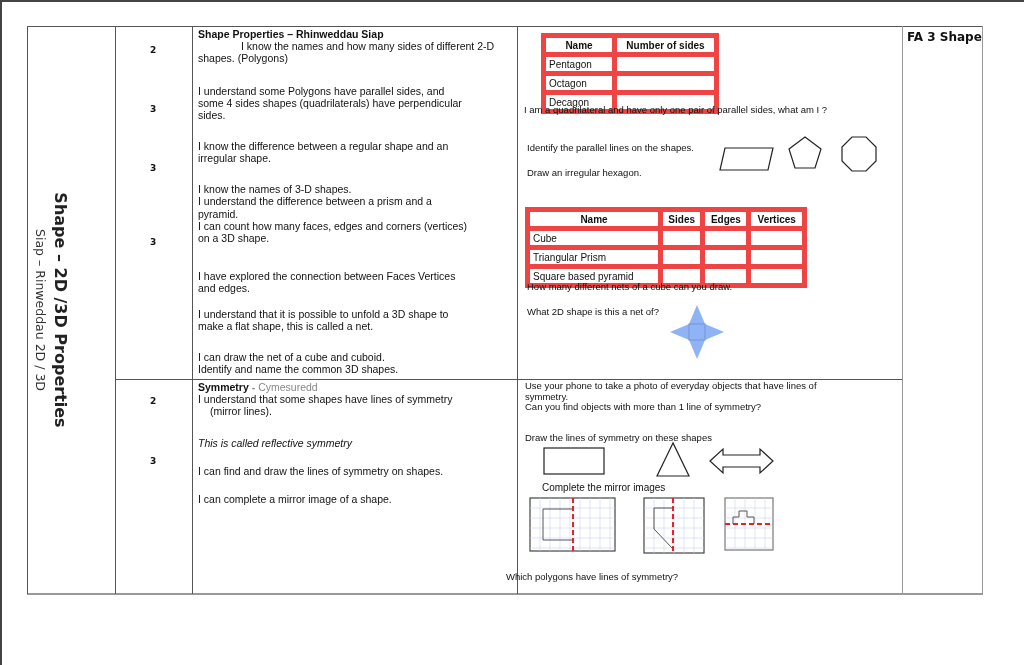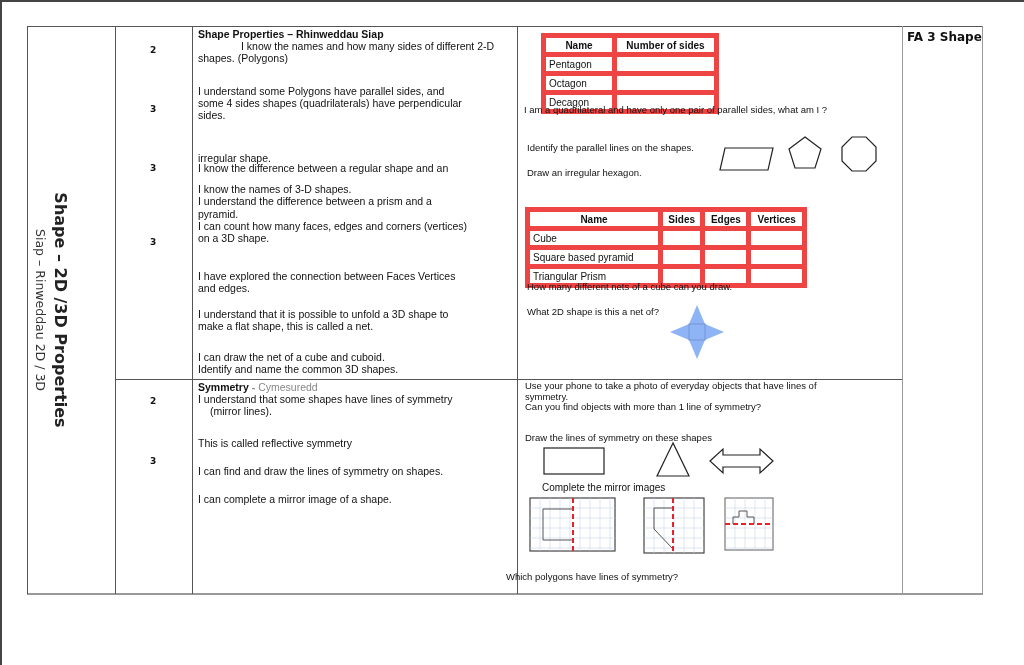--- a/index.html
+++ b/index.html
@@ -67,42 +67,42 @@
 <div class="num" style="left:150px;top:237px;">3</div>
 <div class="num" style="left:150px;top:396px;">2</div>
 <div class="num" style="left:150px;top:456px;">3</div>
 
 <div class="txt bold" style="left:198px;top:28px;">Shape Properties – Rhinweddau Siap</div>
 <div class="txt" style="left:198px;top:40px;margin-left:43px;">I know the names and how many sides of different 2-D</div>
 <div class="txt" style="left:198px;top:52px;">shapes. (Polygons)</div>
 <div class="txt" style="left:198px;top:85px;">I understand some Polygons have parallel sides, and</div>
 <div class="txt" style="left:198px;top:97px;">some 4 sides shapes (quadrilaterals) have perpendicular</div>
 <div class="txt" style="left:198px;top:109px;">sides.</div>
-<div class="txt" style="left:198px;top:140px;margin-top:22px;">I know the difference between a regular shape and an</div>
+<div class="txt" style="left:198px;top:140px;">I know the difference between a regular shape and an</div>
 <div class="txt" style="left:198px;top:152px;">irregular shape.</div>
 <div class="txt" style="left:198px;top:183px;">I know the names of 3-D shapes.</div>
 <div class="txt" style="left:198px;top:195px;">I understand the difference between a prism and a</div>
 <div class="txt" style="left:198px;top:208px;">pyramid.</div>
 <div class="txt" style="left:198px;top:220px;">I can count how many faces, edges and corners (vertices)</div>
 <div class="txt" style="left:198px;top:232px;">on a 3D shape.</div>
 <div class="txt" style="left:198px;top:270px;">I have explored the connection between Faces Vertices</div>
 <div class="txt" style="left:198px;top:282px;">and edges.</div>
 <div class="txt" style="left:198px;top:308px;">I understand that it is possible to unfold a 3D shape to</div>
 <div class="txt" style="left:198px;top:320px;">make a flat shape, this is called a net.</div>
 <div class="txt" style="left:198px;top:351px;">I can draw the net of a cube and cuboid.</div>
 <div class="txt" style="left:198px;top:363px;">Identify and name the common 3D shapes.</div>
 
 <div class="txt" style="left:198px;top:381px;">
   <span class="bold">Symmetry</span>
   <span class="grey bold">-</span>
   <span class="grey">Cymesuredd</span>
 </div>
 <div class="txt" style="left:198px;top:393px;">I understand that some shapes have lines of symmetry</div>
 <div class="txt" style="left:210px;top:405px;">(mirror lines).</div>
-<div class="txt" style="left:198px;top:437px;">This is called reflective symmetry</div>
+<div class="txt" style="left:198px;top:437px;font-style:italic;">This is called reflective symmetry</div>
 <div class="txt" style="left:198px;top:465px;">I can find and draw the lines of symmetry on shapes.</div>
 <div class="txt" style="left:198px;top:493px;">I can complete a mirror image of a shape.</div>
 
 <table class="grid" style="left:541px;top:33px;width:178px;">
   <tbody>
       <tr>
         <th style="width:60px;">Name</th>
       <th>Number of sides</th>
       </tr>
   <tr>
@@ -137,27 +137,27 @@
       <th>Edges</th>
       <th>Vertices</th>
       </tr>
   <tr>
         <td>Cube</td>
         <td></td>
         <td></td>
         <td></td>
       </tr>
   <tr>
+        <td>Triangular Prism</td>
+        <td></td>
+        <td></td>
+        <td></td>
+      </tr>
+  <tr>
         <td>Square based pyramid</td>
-        <td></td>
-        <td></td>
-        <td></td>
-      </tr>
-  <tr>
-        <td>Triangular Prism</td>
         <td></td>
         <td></td>
         <td></td>
       </tr>
 </tbody>
   </table>
 
 <div class="txt" style="left:527px;top:281px;font-size:9.5px;">How many different nets of a cube can you draw.</div>
 <div class="txt" style="left:527px;top:306px;font-size:9.5px;">What 2D shape is this a net of?</div>
 <svg id="net-svg" style="left:670px;top:305px;" width="55" height="55">

